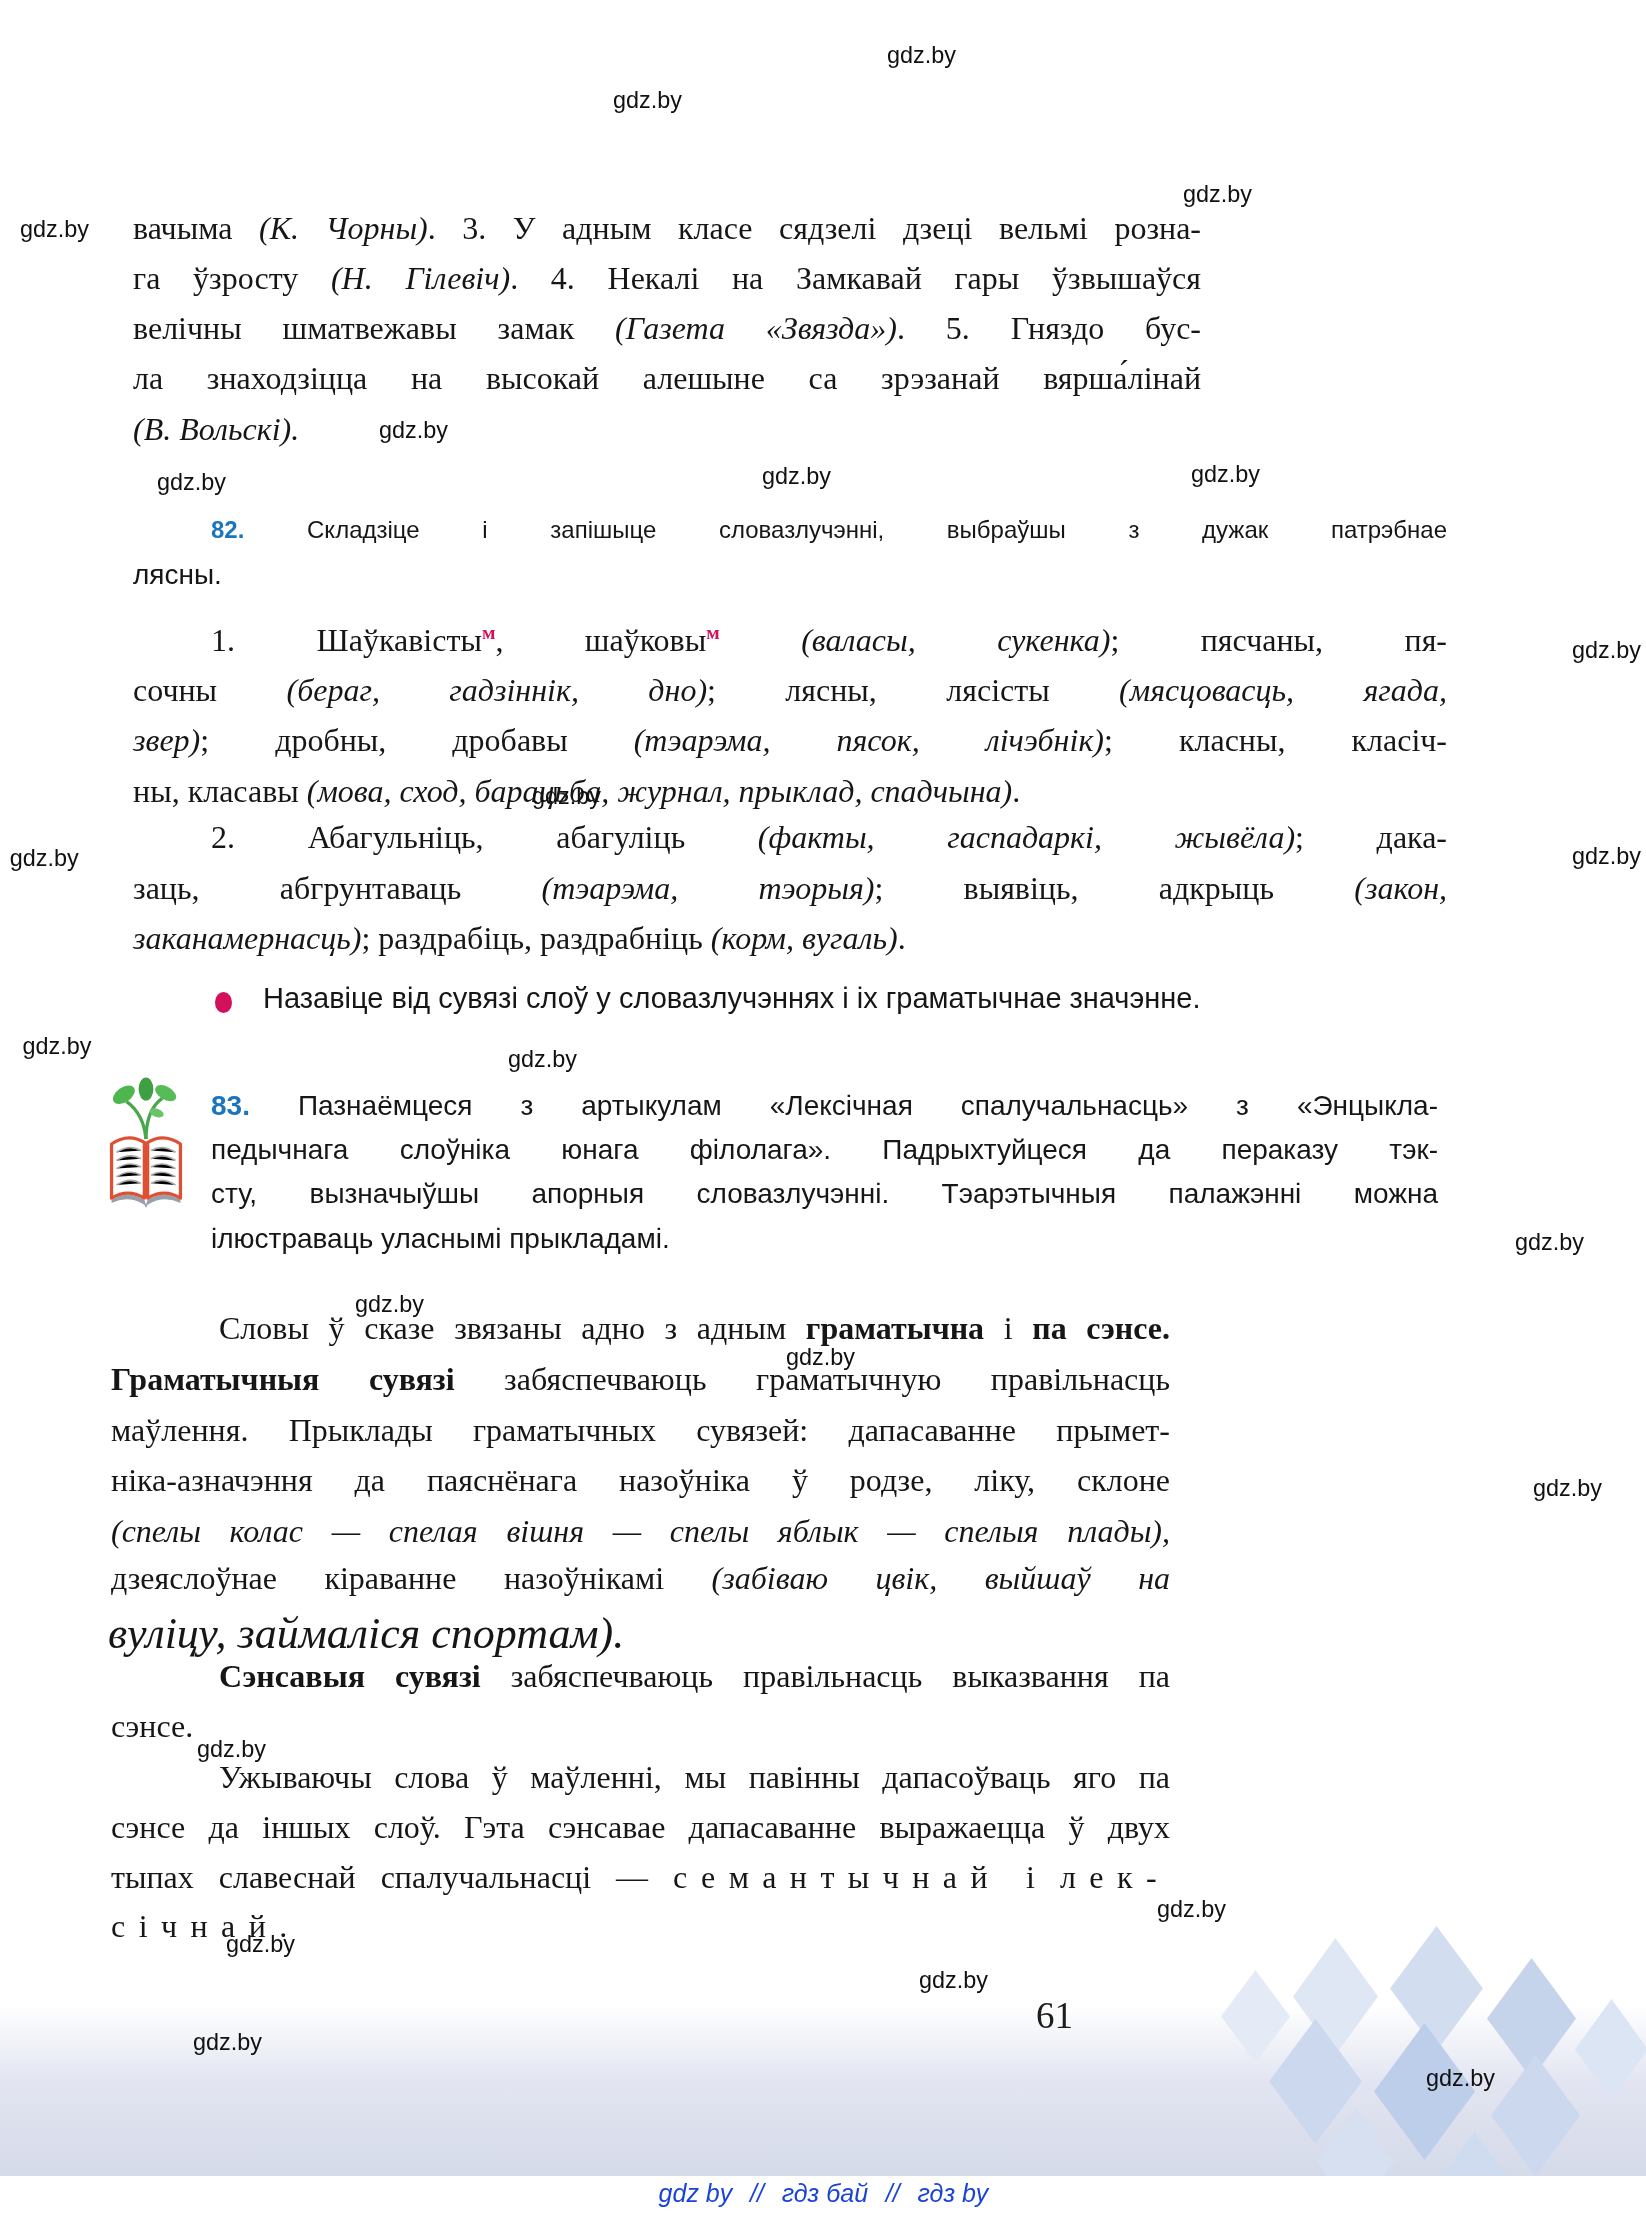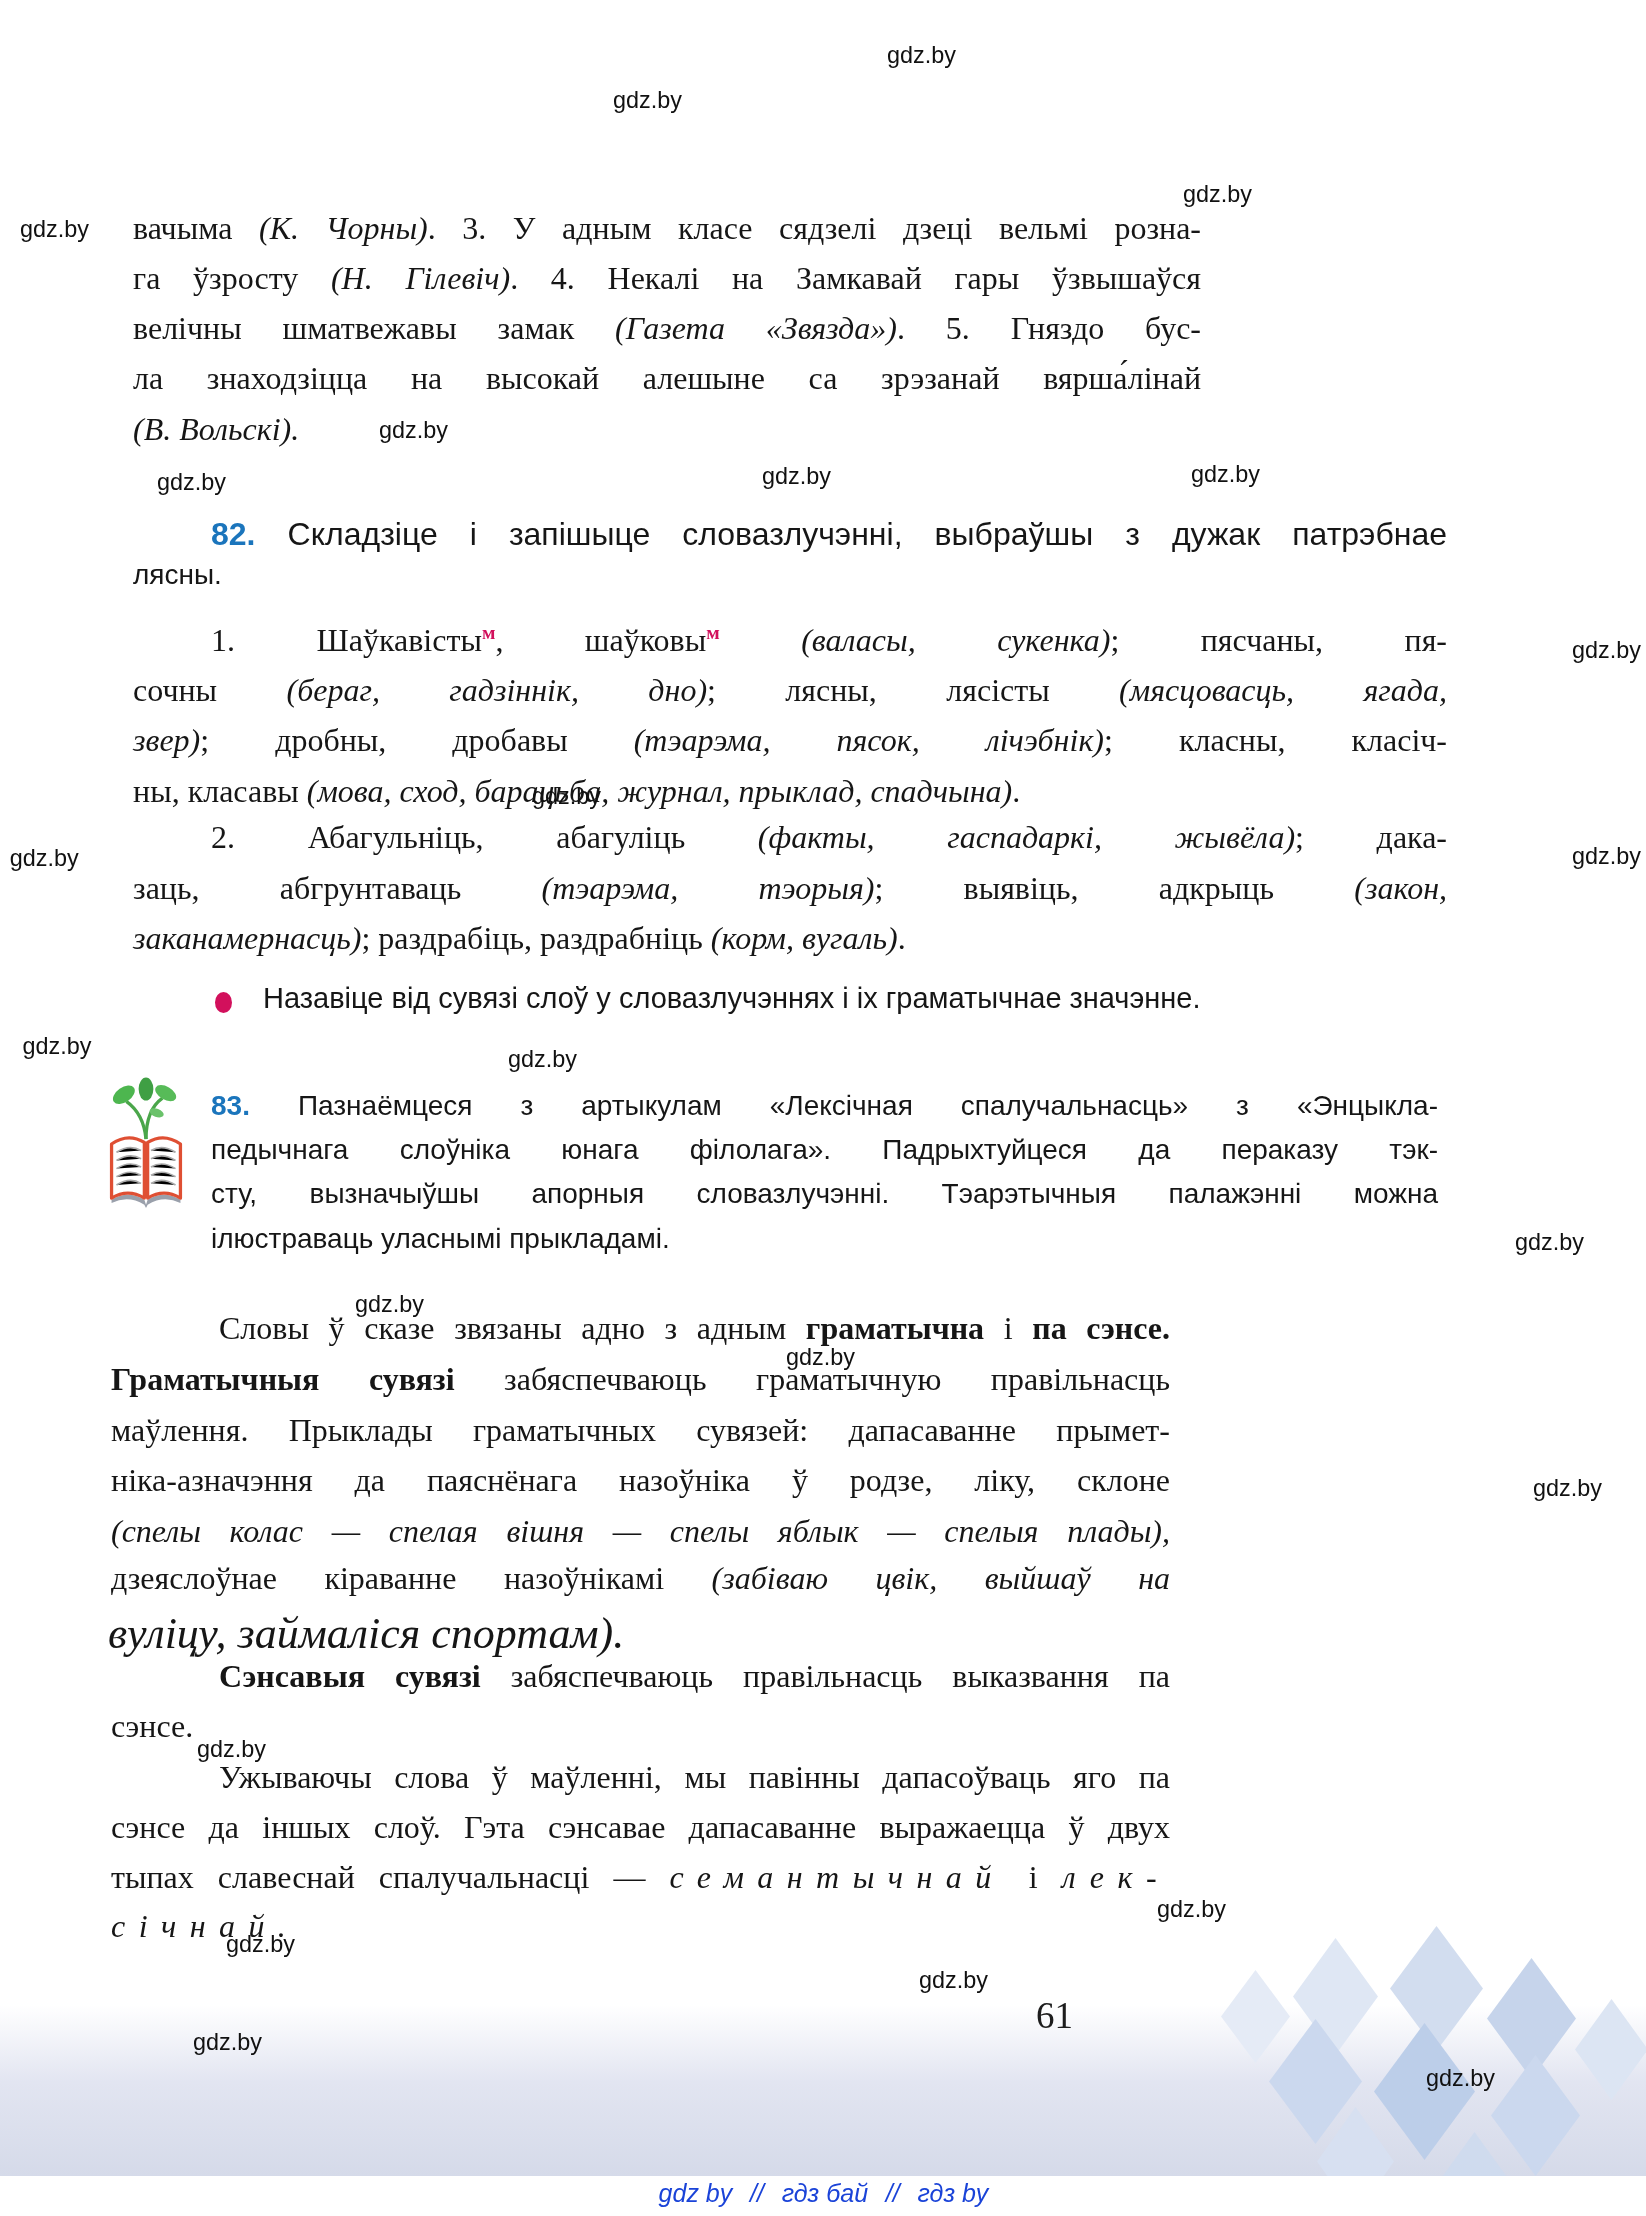--- a/index.html
+++ b/index.html
@@ -11,21 +11,21 @@
       color:#111;white-space:nowrap;}
   .line{position:absolute;white-space:nowrap;line-height:1.14;}
   .f-serif{font-family:"Liberation Serif",serif;}
   .f-sans{font-family:"Liberation Sans",sans-serif;}
   .just{white-space:normal;text-align:justify;overflow:visible;}
   .just::after{content:"";display:inline-block;width:100%;height:0;}
   .i{font-style:italic;}
   .b{font-weight:700;}
   .num{font-weight:700;color:#1b75bc;}
   .sup{color:#d2105c;font-weight:700;font-size:0.62em;vertical-align:super;}
-  .sp{letter-spacing:0.42em;font-style:italic;}
+  .sp{letter-spacing:0.42em;}
   .bullet-dot{position:absolute;left:215px;top:992px;width:17px;height:21px;border-radius:50%;
               background:#d2105c;}
   .book-icon{position:absolute;left:105px;top:1077px;width:82px;height:134px;}
   .band{position:absolute;left:0;top:2005px;width:1647px;height:171px;
         background:linear-gradient(180deg,rgba(226,230,242,0) 0%,#e2e5f1 45%,#d5dae9 100%);}
   .diamonds{position:absolute;left:1128px;top:1926px;width:518px;height:250px;overflow:hidden;}
   .diamond{position:absolute;clip-path:polygon(50% 0,100% 50%,50% 100%,0 50%);}
   .pagenum{position:absolute;left:1036px;top:1994px;font-family:"Liberation Serif",serif;
            font-size:37px;color:#1d1d1d;}
   .copyright{position:absolute;top:2054px;left:0;right:0;text-align:center;
@@ -39,21 +39,21 @@
 
 <div class="page">
 
 
   <div id="lines-root">
       <div class="line f-serif just" style="top: 210px; left: 133px; width: 1068px; font-size: 32px;"><span>вачыма </span><span class="i">(К. Чорны)</span><span>. 3. У адным класе сядзелі дзеці вельмі розна-</span></div>
       <div class="line f-serif just" style="top: 260px; left: 133px; width: 1068px; font-size: 32px;"><span>га ўзросту </span><span class="i">(Н. Гілевіч)</span><span>. 4. Некалі на Замкавай гары ўзвышаўся</span></div>
       <div class="line f-serif just" style="top: 310px; left: 133px; width: 1068px; font-size: 32px;"><span>велічны шматвежавы замак </span><span class="i">(Газета «Звязда»)</span><span>. 5. Гняздо бус-</span></div>
       <div class="line f-serif just" style="top: 360px; left: 133px; width: 1068px; font-size: 32px;"><span>ла знаходзіцца на высокай алешыне са зрэзанай вярша́лінай</span></div>
       <div class="line f-serif" style="top: 411px; left: 133px; font-size: 32px;"><span class="i">(В. Вольскі).</span></div>
-      <div class="line f-sans just" style="top: 516px; left: 211px; width: 1236px; font-size: 32px;"><span class="num">82.</span><span> Складзіце і запішыце словазлучэнні, выбраўшы з дужак патрэбнае</span></div>
+      <div class="line f-sans just" style="top: 516px; left: 211px; width: 1236px; font-size: 24px;"><span class="num">82.</span><span> Складзіце і запішыце словазлучэнні, выбраўшы з дужак патрэбнае</span></div>
       <div class="line f-sans" style="top: 559px; left: 133px; font-size: 28px;"><span>лясны.</span></div>
       <div class="line f-serif just" style="top: 621px; left: 211px; width: 1236px; font-size: 32px;"><span>1. Шаўкавісты</span><span class="sup">м</span><span>, шаўковы</span><span class="sup">м</span><span> </span><span class="i">(валасы, сукенка)</span><span>; пясчаны, пя-</span></div>
       <div class="line f-serif just" style="top: 672px; left: 133px; width: 1314px; font-size: 32px;"><span>сочны </span><span class="i">(бераг, гадзіннік, дно)</span><span>; лясны, лясісты </span><span class="i">(мясцовасць, ягада,</span></div>
       <div class="line f-serif just" style="top: 722px; left: 133px; width: 1314px; font-size: 32px;"><span class="i">звер)</span><span>; дробны, дробавы </span><span class="i">(тэарэма, пясок, лічэбнік)</span><span>; класны, класіч-</span></div>
       <div class="line f-serif" style="top: 773px; left: 133px; font-size: 32px;"><span>ны, класавы </span><span class="i">(мова, сход, барацьба, журнал, прыклад, спадчына)</span><span>.</span></div>
       <div class="line f-serif just" style="top: 819px; left: 211px; width: 1236px; font-size: 32px;"><span>2. Абагульніць, абагуліць </span><span class="i">(факты, гаспадаркі, жывёла)</span><span>; дака-</span></div>
       <div class="line f-serif just" style="top: 870px; left: 133px; width: 1314px; font-size: 32px;"><span>заць, абгрунтаваць </span><span class="i">(тэарэма, тэорыя)</span><span>; выявіць, адкрыць </span><span class="i">(закон,</span></div>
       <div class="line f-serif" style="top: 920px; left: 133px; font-size: 32px;"><span class="i">заканамернасць)</span><span>; раздрабіць, раздрабніць </span><span class="i">(корм, вугаль)</span><span>.</span></div>
       <div class="line f-sans" style="top: 982px; left: 263px; font-size: 29px;"><span>Назавіце від сувязі слоў у словазлучэннях і іх граматычнае значэнне.</span></div>
       <div class="line f-sans just" style="top: 1090px; left: 211px; width: 1227px; font-size: 28px;"><span class="num">83.</span><span> Пазнаёмцеся з артыкулам «Лексічная спалучальнасць» з «Энцыкла-</span></div>

